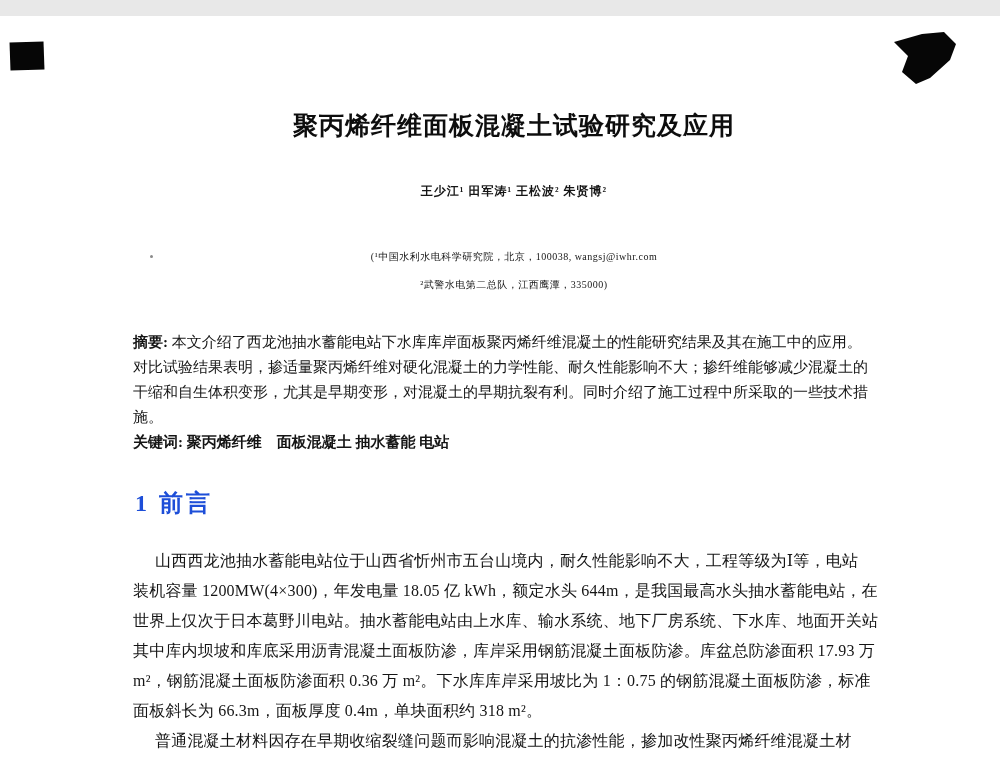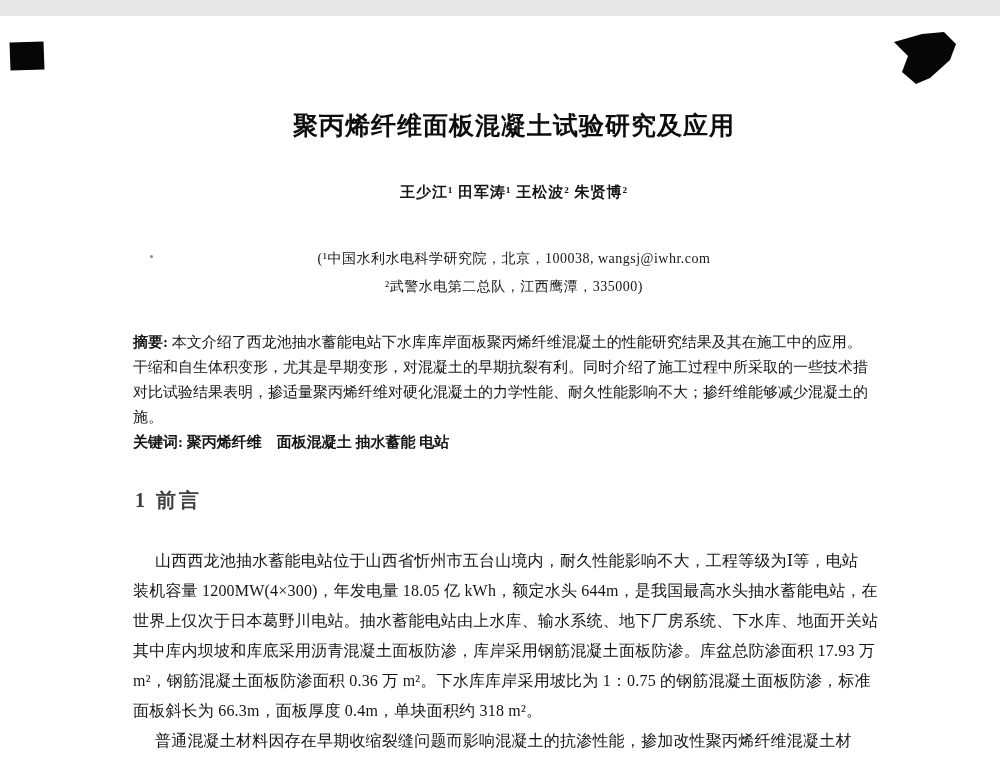--- a/index.html
+++ b/index.html
@@ -34,47 +34,47 @@
   .title {
     top: 93px;
     margin: 0;
     font-size: 25px;
     font-weight: 900;
     letter-spacing: 1px;
     color: #0d0d0d;
   }
   .authors {
     top: 167px;
-    font-size: 15px;
+    font-size: 12px;
     font-weight: 600;
     letter-spacing: 1px;
   }
-  .affil { font-size: 14px; letter-spacing: 0.5px; }
+  .affil { font-size: 10px; letter-spacing: 0.5px; }
   .affil-1 { top: 234px; }
   .affil-2 { top: 262px; }
 
   .abstract {
     position: absolute;
     left: 133px; top: 314px;
     width: 750px;
     font-size: 15px;
     line-height: 25px;
   }
   .abstract .line { white-space: nowrap; }
   .b { font-weight: bold; }
   .kw-line { font-weight: bold; }
 
   .sec-heading {
     position: absolute;
     left: 135px; top: 471px;
     margin: 0;
-    font-size: 20px;
+    font-size: 24px;
     font-weight: bold;
     letter-spacing: 3px;
-    color: #404040;
+    color: #1d4ed8;
   }
 
   .body-text {
     position: absolute;
     left: 133px; top: 530px;
     width: 766px;
     font-size: 16px;
     line-height: 30px;
     letter-spacing: 0.2px;
   }
@@ -95,22 +95,22 @@
 
   <h1 class="front title">聚丙烯纤维面板混凝土试验研究及应用</h1>
 
   <div class="front authors">王少江¹ 田军涛¹ 王松波² 朱贤博²</div>
 
   <div class="front affil affil-1">(¹中国水利水电科学研究院，北京，100038, wangsj@iwhr.com</div>
   <div class="front affil affil-2">²武警水电第二总队，江西鹰潭，335000)</div>
 
   <div class="abstract">
     <div class="line"><span class="b">摘要:</span> <span>本文介绍了西龙池抽水蓄能电站下水库库岸面板聚丙烯纤维混凝土的性能研究结果及其在施工中的应用。</span></div>
+    <div class="line">对比试验结果表明，掺适量聚丙烯纤维对硬化混凝土的力学性能、耐久性能影响不大；掺纤维能够减少混凝土的</div>
     <div class="line">干缩和自生体积变形，尤其是早期变形，对混凝土的早期抗裂有利。同时介绍了施工过程中所采取的一些技术措</div>
-    <div class="line">对比试验结果表明，掺适量聚丙烯纤维对硬化混凝土的力学性能、耐久性能影响不大；掺纤维能够减少混凝土的</div>
     <div class="line">施。</div>
     <div class="line kw-line"><span class="b">关键词:</span> <span>聚丙烯纤维　面板混凝土 抽水蓄能 电站</span></div>
   </div>
 
   <h2 class="sec-heading">1 前言</h2>
 
   <div class="body-text">
     <div class="line indent">山西西龙池抽水蓄能电站位于山西省忻州市五台山境内，耐久性能影响不大，工程等级为Ⅰ等，电站</div>
     <div class="line">装机容量 1200MW(4×300)，年发电量 18.05 亿 kWh，额定水头 644m，是我国最高水头抽水蓄能电站，在</div>
     <div class="line">世界上仅次于日本葛野川电站。抽水蓄能电站由上水库、输水系统、地下厂房系统、下水库、地面开关站</div>

